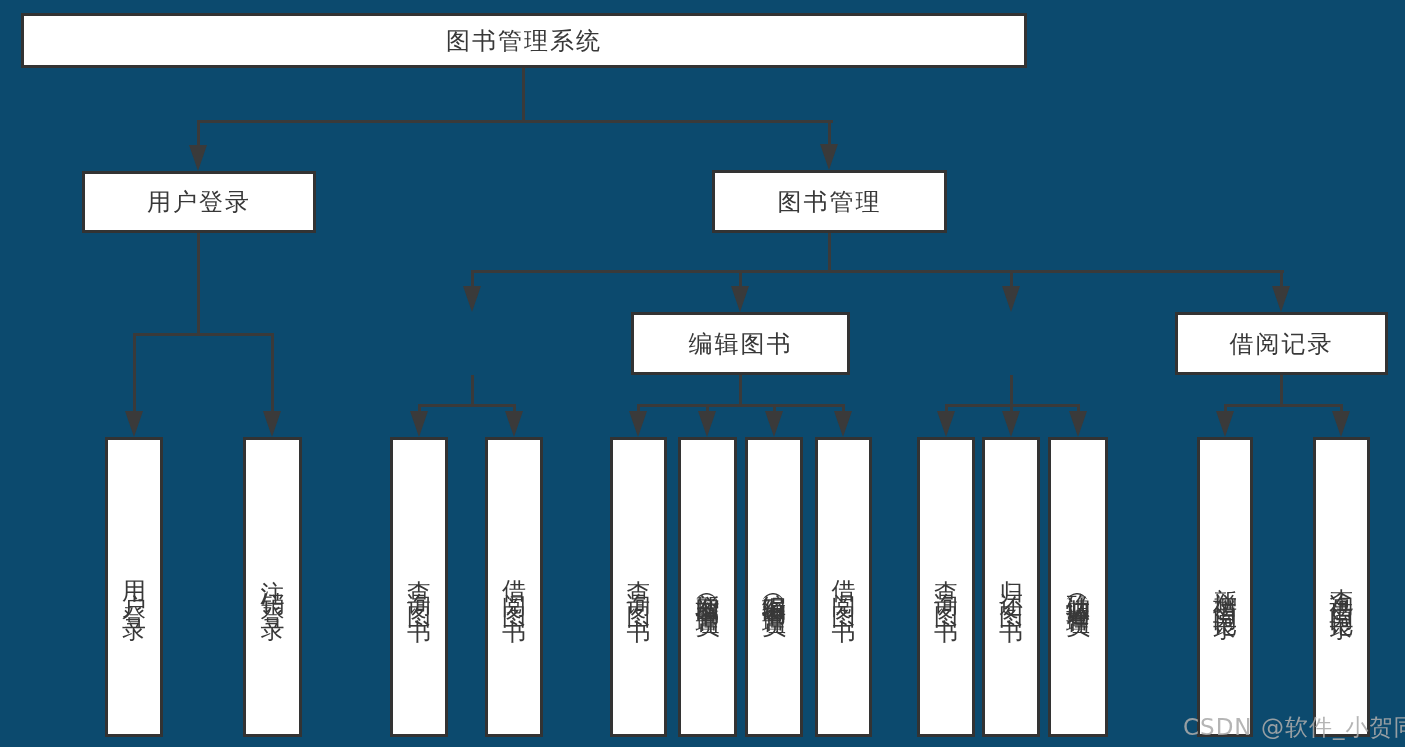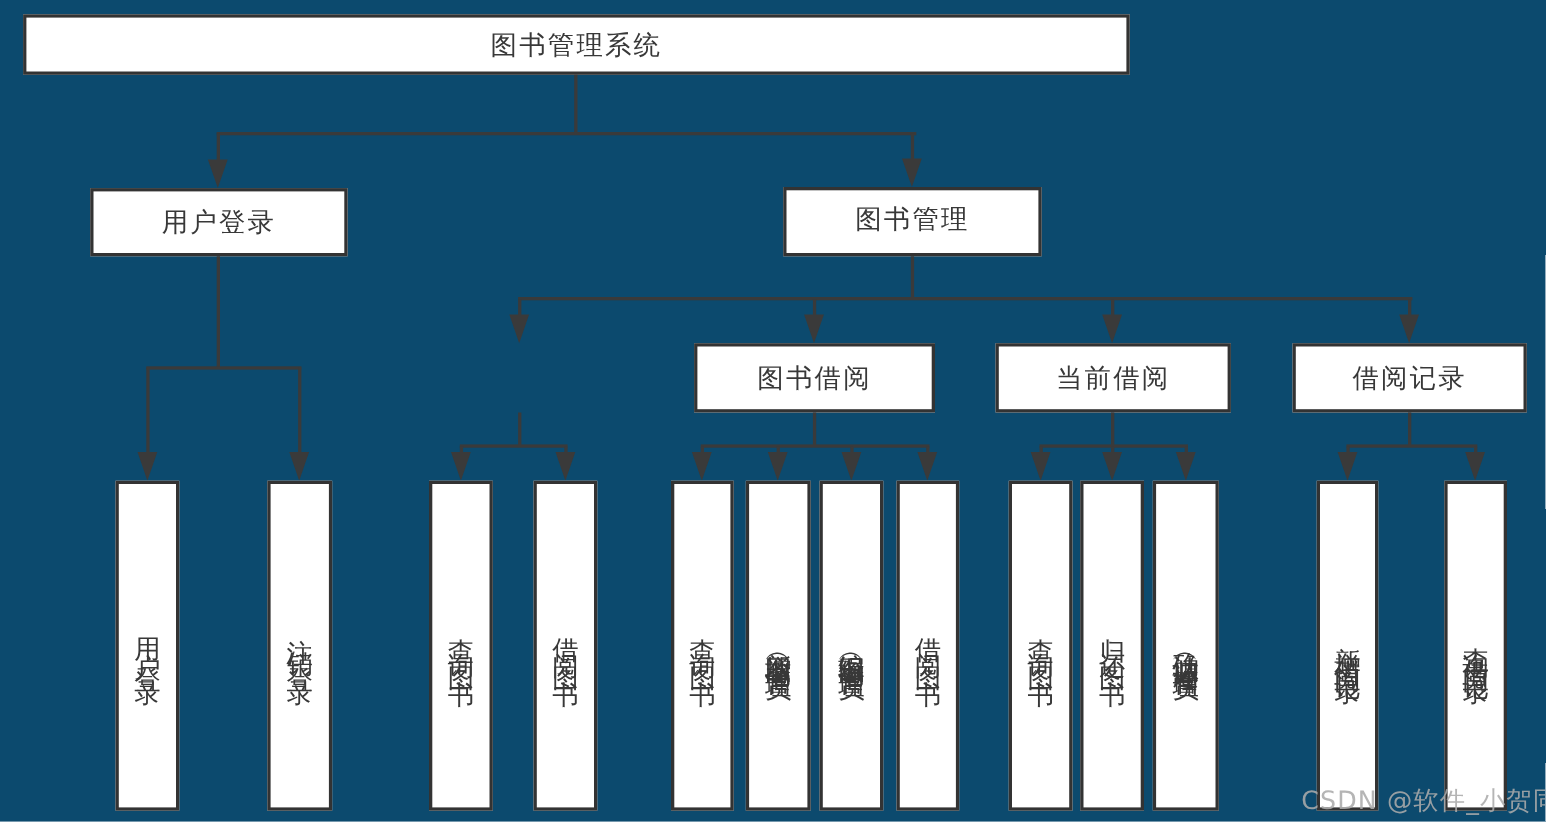--- a/index.html
+++ b/index.html
@@ -45,42 +45,41 @@
   <div class="node" style="left:21px;top:13px;width:1006px;height:55px;">图书管理系统</div>
 
   <div class="vline" style="left:522px;top:68px;width:3px;height:53px;"></div>
   <div class="hline" style="left:197px;top:120px;width:636px;height:3px;"></div>
   <div class="vline" style="left:197px;top:121px;width:3px;height:28px;"></div>
   <div class="arrowhead" style="left:189px;top:145px;"></div>
   <div class="vline" style="left:828px;top:121px;width:3px;height:28px;"></div>
   <div class="arrowhead" style="left:820px;top:144px;"></div>
 
   <div class="node" style="left:82px;top:171px;width:234px;height:62px;">用户登录</div>
-  <div class="node" style="left:712px;top:170px;width:235px;height:63px;font-family:Liberation Mono, monospace;">图书管理</div>
+  <div class="node" style="left:712px;top:170px;width:235px;height:63px;">图书管理</div>
 
   <div class="vline" style="left:197px;top:233px;width:3px;height:101px;"></div>
   <div class="hline" style="left:133px;top:333px;width:141px;height:3px;"></div>
   <div class="vline" style="left:133px;top:334px;width:3px;height:78px;"></div>
   <div class="arrowhead" style="left:125px;top:411px;"></div>
   <div class="vline" style="left:271px;top:334px;width:3px;height:78px;"></div>
   <div class="arrowhead" style="left:263px;top:411px;"></div>
 
   <div class="vline" style="left:828px;top:233px;width:3px;height:39px;"></div>
   <div class="hline" style="left:471px;top:270px;width:813px;height:3px;"></div>
   <div class="vline" style="left:471px;top:272px;width:3px;height:16px;"></div>
   <div class="arrowhead" style="left:463px;top:286px;"></div>
   <div class="vline" style="left:739px;top:272px;width:3px;height:16px;"></div>
   <div class="arrowhead" style="left:731px;top:286px;"></div>
   <div class="vline" style="left:1010px;top:272px;width:3px;height:16px;"></div>
   <div class="arrowhead" style="left:1002px;top:286px;"></div>
   <div class="vline" style="left:1280px;top:272px;width:3px;height:16px;"></div>
   <div class="arrowhead" style="left:1272px;top:286px;"></div>
 
-  <div class="node" style="left:631px;top:312px;width:219px;height:63px;">图书借阅</div>
-  <div class="node" style="left:905px;top:312px;width:214px;height:63px;">当前借阅</div>
+  <div class="node" style="left:631px;top:312px;width:219px;height:63px;">编辑图书</div>
   <div class="node" style="left:1175px;top:312px;width:213px;height:63px;text-align:center;">借阅记录</div>
 
   <div class="vline" style="left:471px;top:375px;width:3px;height:31px;"></div>
   <div class="hline" style="left:418px;top:404px;width:98px;height:3px;"></div>
   <div class="vline" style="left:418px;top:406px;width:3px;height:9px;"></div>
   <div class="arrowhead" style="left:410px;top:411px;"></div>
   <div class="vline" style="left:513px;top:406px;width:3px;height:9px;"></div>
   <div class="arrowhead" style="left:505px;top:411px;"></div>
 
   <div class="vline" style="left:739px;top:375px;width:3px;height:31px;"></div>

